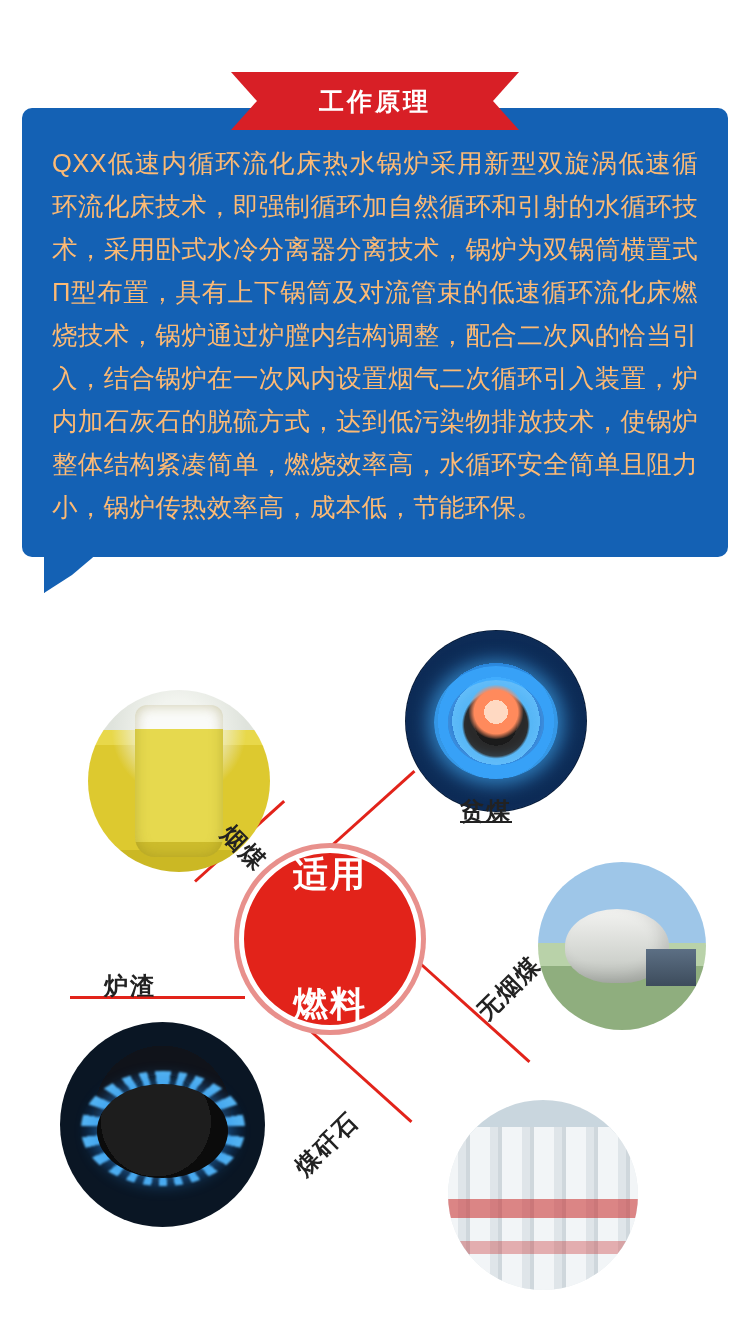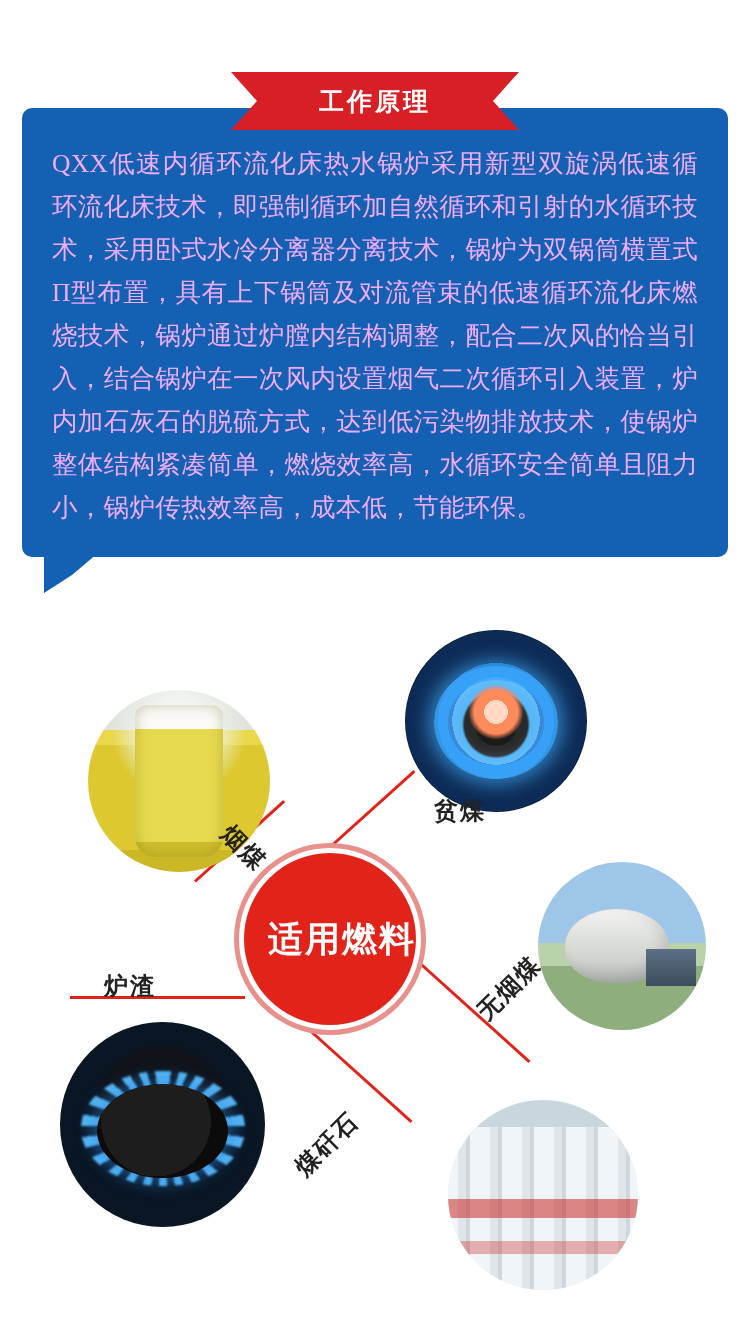--- a/index.html
+++ b/index.html
@@ -43,27 +43,26 @@
   .panel-tail-dark {
     position: absolute;
     left: 22px;
     bottom: -36px;
     width: 0; height: 0;
     border-left: 0px solid transparent;
     border-top: 38px solid #0f4c90;
     border-right: 30px solid transparent;
   }
   .panel-text {
-    color: #f0abfc;
+    color: #fdba74;
     font-size: 25.5px;
     line-height: 43px;
     letter-spacing: 0.3px;
     text-align: justify;
     white-space: pre-wrap;
-    font-family: Liberation Serif, serif;
   }
 
   
   .ribbon {
     position: absolute;
     left: 231px;
     top: 72px;
     width: 288px;
     height: 58px;
     z-index: 5;
@@ -114,22 +113,23 @@
     position: absolute;
     left: 239px;
     top: 248px;
     width: 182px;
     height: 182px;
     border-radius: 50%;
     background: #e2231a;
     border: 5px solid #ffffff;
     box-shadow: 0 0 0 5px #e8908c;
     display: flex;
+    flex-direction: column;
     align-items: center;
-    justify-content: flex-end;
+    justify-content: space-between;
     z-index: 6;
   }
   .hub span {
     color: #ffffff;
     font-size: 35px;
     font-weight: bold;
     line-height: 42px;
     letter-spacing: 2px;
   }
 
@@ -297,21 +297,21 @@
       <div class="band2"></div>
     </div>
 
     <div class="photo ph-stove" style="left:60px; top:422px; width:205px; height:205px;">
       <div class="flame"></div>
       <div class="pan"></div>
     </div>
 
     <div class="label rot-45" style="left:218px; top:232px;">烟煤</div>
 
-    <div class="label" style="left:434px; top:195px;">贫煤</div>
+    <div class="label" style="left:460px; top:195px;text-decoration:underline;">贫煤</div>
 
     <div class="label rot-m45" style="left:470px; top:372px;">无烟煤</div>
 
     <div class="label rot-m45" style="left:288px; top:528px;">煤矸石</div>
 
     <div class="label" style="left:104px; top:370px;">炉渣</div>
 
   </div>
 </div>
 

